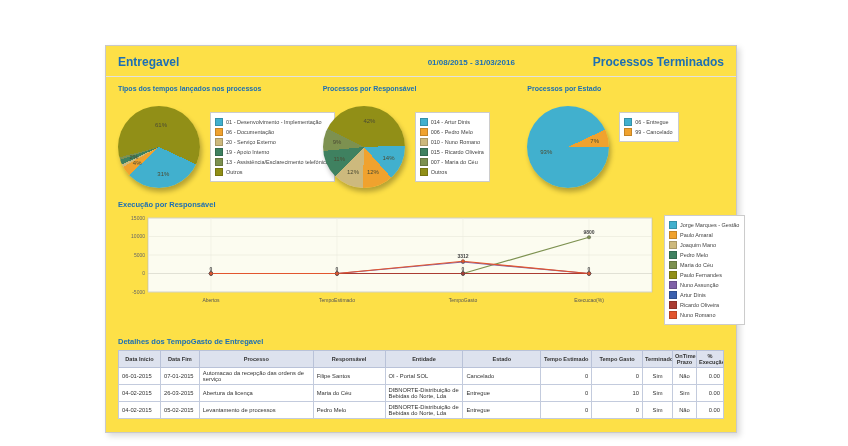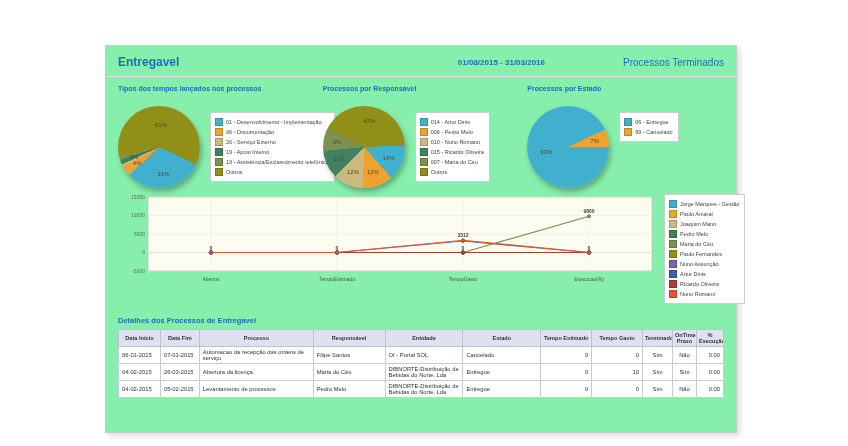--- a/index.html
+++ b/index.html
@@ -2,31 +2,31 @@
 <html><head>
 <meta charset="utf-8">
 <style>
   html,body{margin:0;padding:0;}
   body{
     width:848px;height:446px;position:relative;background:#ffffff;
     font-family:"Liberation Sans",sans-serif;overflow:hidden;
   }
   .panel{
     position:absolute;left:105px;top:45px;width:632px;height:388px;
-    background:#86efac;border:1px solid #c9c9c9;
+    background:#fde047;border:1px solid #c9c9c9;
     box-shadow:3px 3px 6px rgba(0,0,0,0.15);
     box-sizing:border-box;
   }
   .hdr{
     display:flex;align-items:center;padding:9px 12px 7px 12px;
     border-bottom:1px solid #e2e2e2;
   }
   .hdr .title{color:#1c6fb4;font-weight:bold;font-size:12px;flex:1;}
   .hdr .date{color:#1c6fb4;font-weight:bold;font-size:8px;margin-right:78px;}
-  .hdr .flt{color:#1c6fb4;font-weight:normal;font-size:10px;}
+  .hdr .flt{color:#1c6fb4;font-weight:bold;font-size:12px;}
 
   .pies-row{display:flex;padding:4px 8px 2px 8px;}
   .pie-sec{width:33.33%;box-sizing:border-box;padding:0 4px;}
   .sec-title{font-size:7px;font-weight:bold;color:#1c6fb4;margin:4px 0 2px 0;}
   .pie-wrap{display:flex;align-items:flex-start;margin-top:14px;}
   .pie{
     width:82px;height:82px;border-radius:50%;position:relative;flex:none;
     box-shadow:2px 4px 5px rgba(0,0,0,0.28);
   }
   .plabel{
@@ -163,20 +163,21 @@
             <div class="legend-item">
               <span class="legend-swatch" style="background: rgb(240, 162, 46);"></span>
               <span class="legend-text">99 - Cancelado</span>
             </div>
           </div>
         </div>
       </div>
     </div>
 
   <div class="line-sec">
+    <div class="sec-title">Execução por Responsável</div>
     <div class="line-row">
       <div id="line-chart"><svg width="540" height="92">
             <rect x="30" y="5" width="504" height="74" fill="#fcfcf0" stroke="#b5b5b5" stroke-width="0.6"></rect>
             <line x1="30" x2="534" y1="5" y2="5" stroke="#e7e7da" stroke-width="0.6"></line>
             <text x="27" y="6.8" text-anchor="end" font-size="5" fill="#666">15000</text>
             <line x1="30" x2="534" y1="23.5" y2="23.5" stroke="#e7e7da" stroke-width="0.6"></line>
             <text x="27" y="25.3" text-anchor="end" font-size="5" fill="#666">10000</text>
             <line x1="30" x2="534" y1="42" y2="42" stroke="#e7e7da" stroke-width="0.6"></line>
             <text x="27" y="43.8" text-anchor="end" font-size="5" fill="#666">5000</text>
             <line x1="30" x2="534" y1="60.5" y2="60.5" stroke="#cfcfc3" stroke-width="0.6"></line>
@@ -287,21 +288,21 @@
           </div>
           <div class="legend-item">
             <span class="legend-swatch" style="background: rgb(226, 85, 46);"></span>
             <span class="legend-text">Nuno Romano</span>
           </div>
         </div>
     </div>
   </div>
 
   <div class="table-sec">
-    <div class="sec-title">Detalhes dos Processos de Entregavel</div>
+    <div class="sec-title">Detalhes dos TempoGasto de Entregavel</div>
     <table class="dt" id="details-table">
         <colgroup>
           <col style="width: 7%;">
           <col style="width: 6.5%;">
           <col style="width: 19%;">
           <col style="width: 12%;">
           <col style="width: 13%;">
           <col style="width: 13%;">
           <col style="width: 8.5%;">
           <col style="width: 8.5%;">

